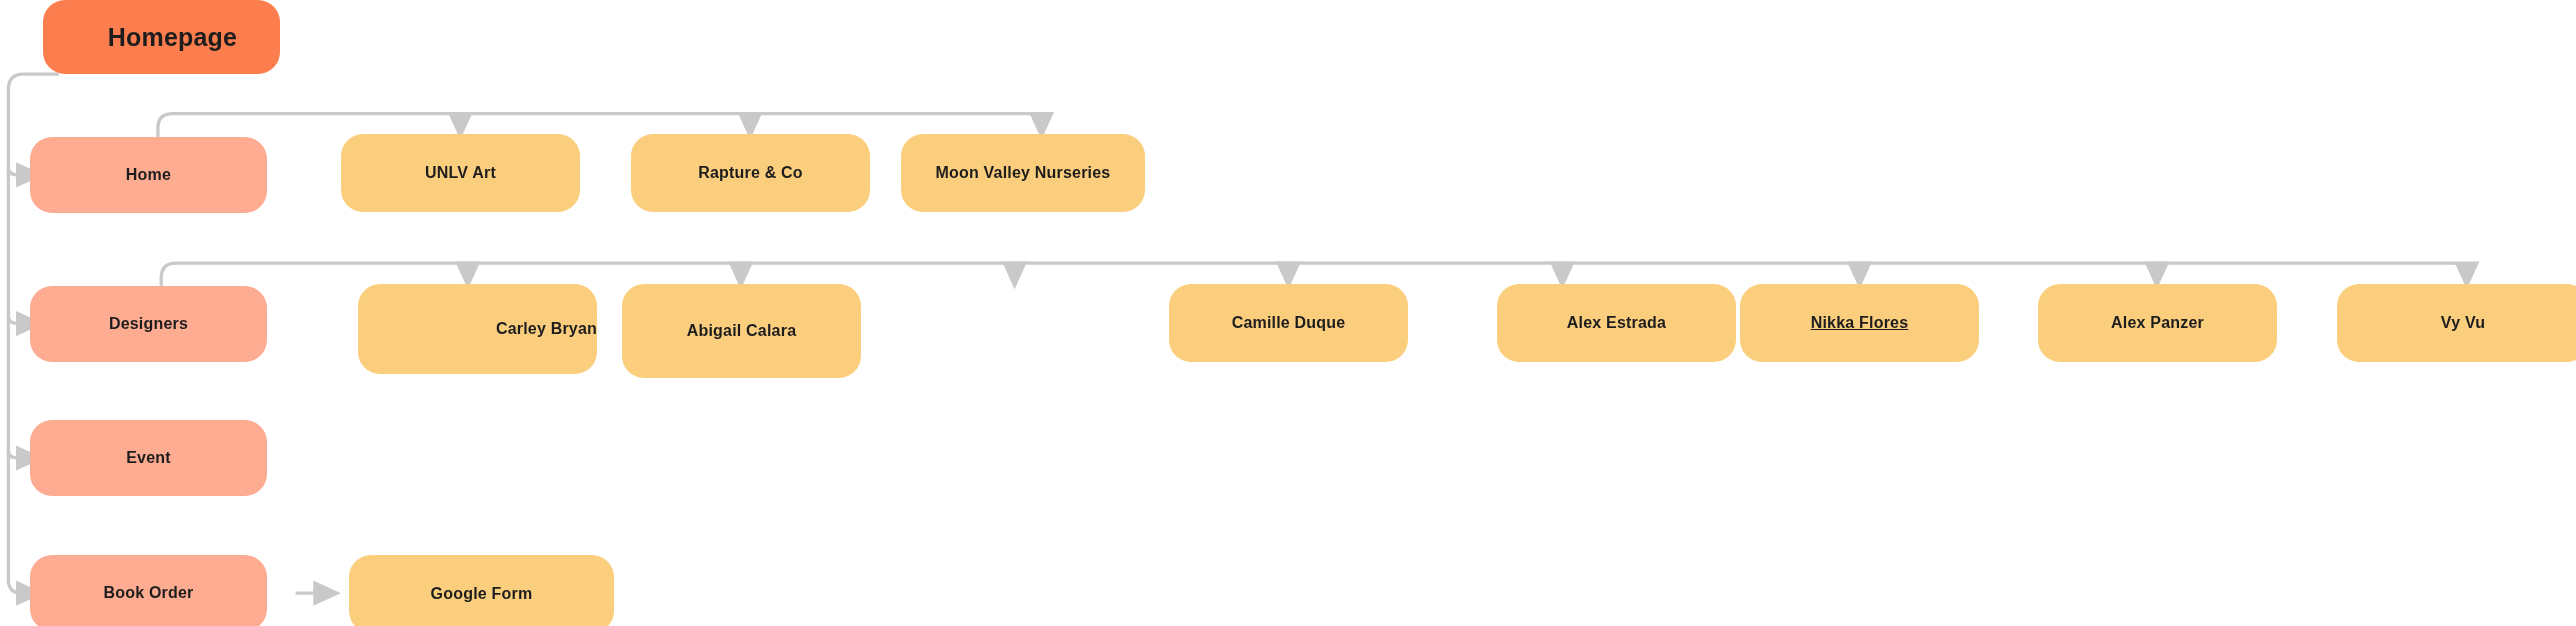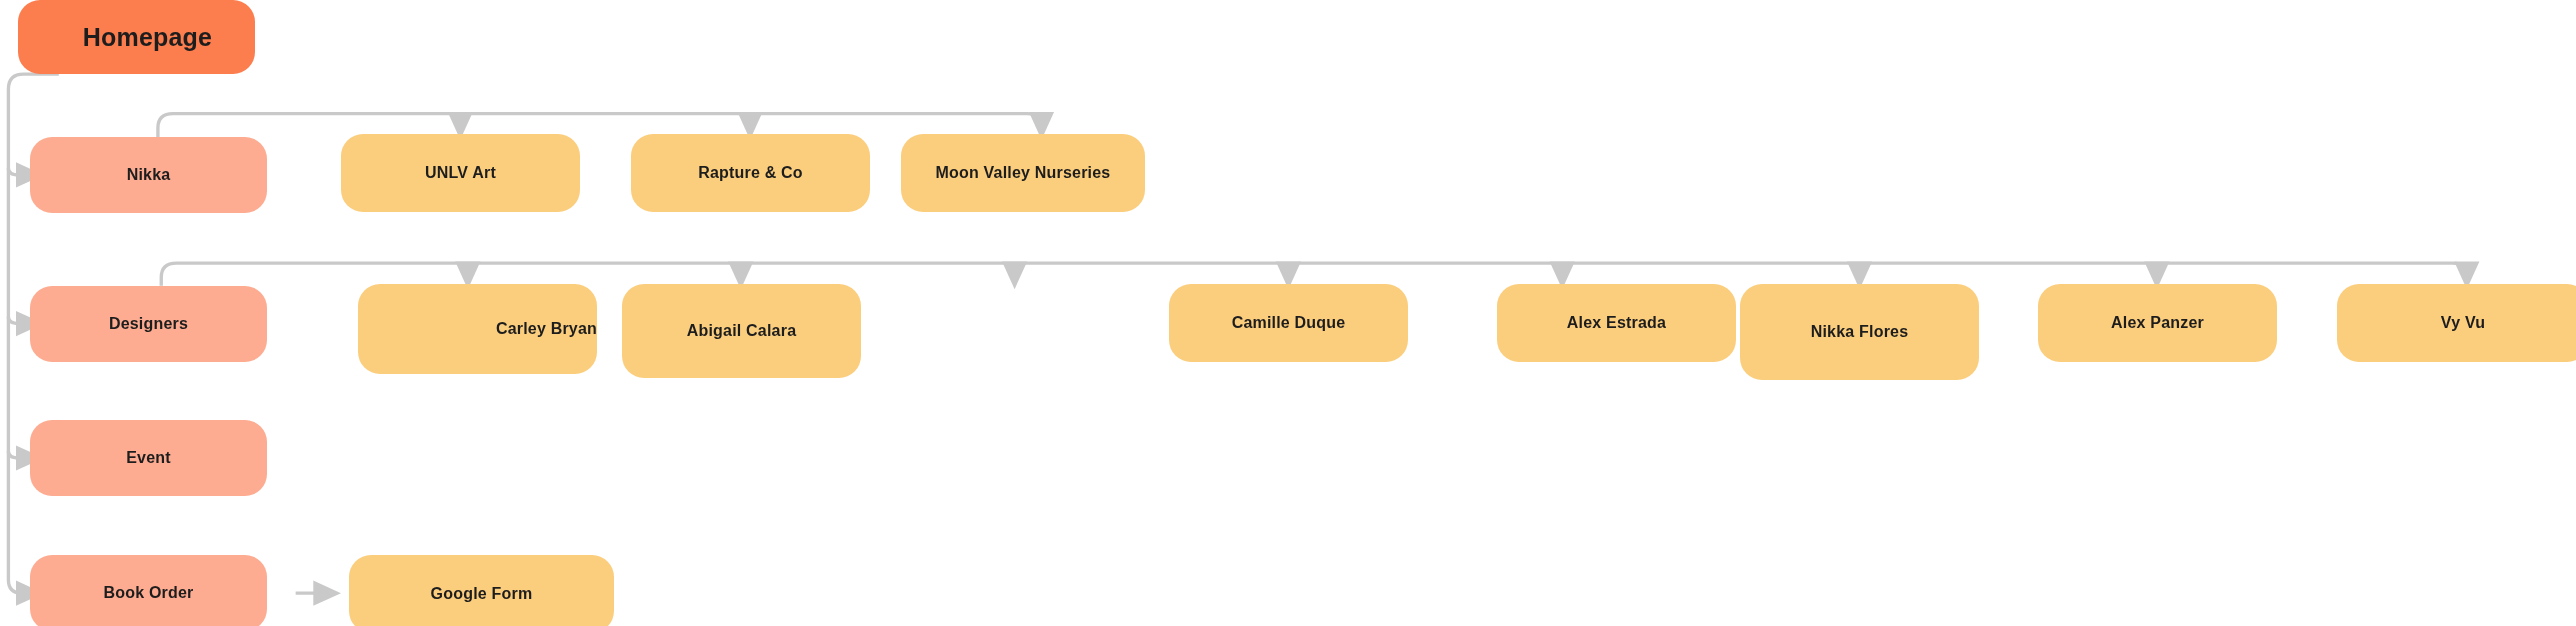--- a/index.html
+++ b/index.html
@@ -72,26 +72,26 @@
     <path d="M 1208 313 L 1208 338" fill="none" stroke="#C9C9C9" stroke-width="4" marker-end="url(#arrow)"></path>
     <path d="M 1534 313 L 1534 338" fill="none" stroke="#C9C9C9" stroke-width="4" marker-end="url(#arrow)"></path>
     <path d="M 1860 313 L 1860 338" fill="none" stroke="#C9C9C9" stroke-width="4" marker-end="url(#arrow)"></path>
     <path d="M 2214 313 L 2214 338" fill="none" stroke="#C9C9C9" stroke-width="4" marker-end="url(#arrow)"></path>
     <path d="M 2568 313 L 2568 338" fill="none" stroke="#C9C9C9" stroke-width="4" marker-end="url(#arrow)"></path>
     <path d="M 2937 313 L 2937 338" fill="none" stroke="#C9C9C9" stroke-width="4" marker-end="url(#arrow)"></path>
 
     <path d="M 352 706 L 400 706" fill="none" stroke="#C9C9C9" stroke-width="4" marker-end="url(#arrow)"></path>
   </svg>
 
-  <div class="node root" style="left:18px; top:0px; width:237px; height:74px;padding-left:22px;">
+  <div class="node root" style="left:43px; top:0px; width:237px; height:74px;padding-left:22px;">
     <span class="label">Homepage</span>
   </div>
 
   <div class="node section" style="left:30px; top:137px; width:237px; height:76px;">
-    <span class="label">Nikka</span>
+    <span class="label">Home</span>
   </div>
 
   <div class="node section" style="left:30px; top:286px; width:237px; height:76px;">
     <span class="label">Designers</span>
   </div>
 
   <div class="node section" style="left:30px; top:420px; width:237px; height:76px;align-items:center;">
     <span class="label">Event</span>
   </div>
 
@@ -121,21 +121,21 @@
 
 
   <div class="node leaf" style="left:1169px; top:284px; width:239px; height:78px;justify-content:center;">
     <span class="label">Camille Duque</span>
   </div>
 
   <div class="node leaf" style="left:1497px; top:284px; width:239px; height:78px;">
     <span class="label">Alex Estrada</span>
   </div>
 
-  <div class="node leaf" style="left:1740px; top:284px; width:239px; height:96px;">
+  <div class="node leaf" style="left:1740px; top:284px; width:239px; height:78px;text-decoration:underline;">
     <span class="label">Nikka Flores</span>
   </div>
 
   <div class="node leaf" style="left:2038px; top:284px; width:239px; height:78px;">
     <span class="label">Alex Panzer</span>
   </div>
 
   <div class="node leaf" style="left:2337px; top:284px; width:252px; height:78px;">
     <span class="label">Vy Vu</span>
   </div>

